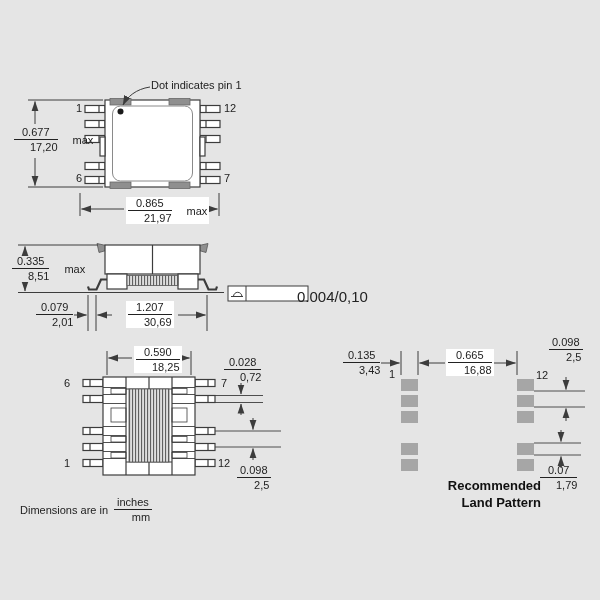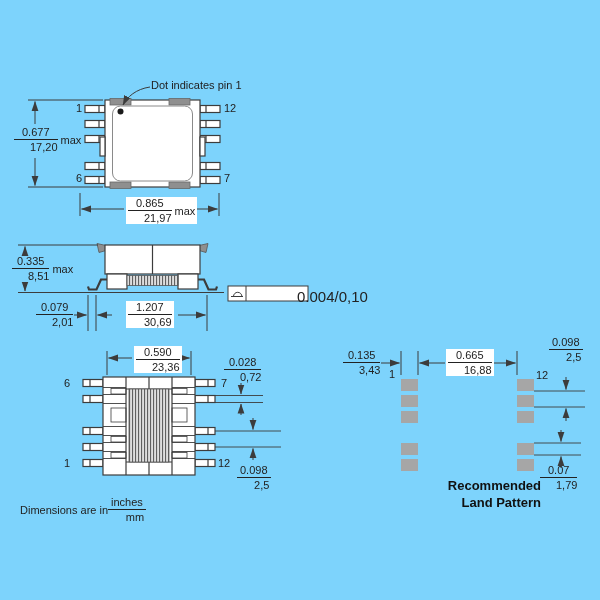--- a/index.html
+++ b/index.html
@@ -1,29 +1,29 @@
 <!DOCTYPE html>
 <html><head>
 <meta charset="utf-8">
 <style>
   html,body{margin:0;padding:0;background:#fff;}
-  #canvas{position:relative;width:600px;height:600px;background:#7dd3fc;overflow:hidden;
+  #canvas{position:relative;width:600px;height:600px;background:#e5e5e5;overflow:hidden;
           font-family:"Liberation Sans","DejaVu Sans",sans-serif;color:#222;}
   #art{position:absolute;left:0;top:0;}
   .txt{position:absolute;font-size:11px;color:#222;white-space:nowrap;}
   .pre{white-space:pre-line;}
-  .dim{position:absolute;display:flex;align-items:center;gap:3px;font-size:11px;color:#222;}
+  .dim{position:absolute;display:flex;align-items:center;gap:15px;font-size:11px;color:#222;}
   .frac{display:inline-block;text-align:center;line-height:1.1;}
   .frac .num{display:block;border-bottom:1.2px solid #222;padding:0 3px 1px;}
   .frac .den{display:block;padding-top:1px;margin-left:16px;}
   .onln{background:#fff;padding:0 2px;}
   .pin{position:absolute;font-size:11px;color:#222;}
   .title{position:absolute;font-size:13px;font-weight:bold;text-align:right;
          line-height:17px;color:#111;white-space:pre-line;}
-  .footer{position:absolute;display:flex;align-items:center;gap:0;font-size:11px;color:#222;}
+  .footer{position:absolute;display:flex;align-items:center;gap:6px;font-size:11px;color:#222;}
   .flat{position:absolute;font-size:15px;color:#222;padding-left:47px;}
 </style>
 </head>
 <body>
 
 <div id="canvas">
 
 <svg id="art" width="600" height="600" viewBox="0 0 600 600">
   <defs>
     <marker id="ah" viewBox="0 0 10 8" markerWidth="10" markerHeight="8" refX="9.5" refY="4" orient="auto" markerUnits="userSpaceOnUse">
@@ -285,21 +285,21 @@
 <div class="flat" style="left:250px;top:288px">0.004/0,10</div>
 
 <div class="pin" style="left:60px;top:377px;width:10px;text-align:right">6</div>
 <div class="pin" style="left:60px;top:457px;width:10px;text-align:right">1</div>
 <div class="pin" style="left:221px;top:377px">7</div>
 <div class="pin" style="left:218px;top:457px">12</div>
 
 <div class="dim onln" style="left:134px;top:346px">
   <span class="frac">
         <span class="num">0.590</span>
-        <span class="den">23,36</span>
+        <span class="den">18,25</span>
       </span>
 </div>
 <div class="dim" style="left:224px;top:356px">
   <span class="frac">
         <span class="num">0.028</span>
         <span class="den">0,72</span>
       </span>
 </div>
 <div class="dim" style="left:237px;top:464px">
   <span class="frac">

